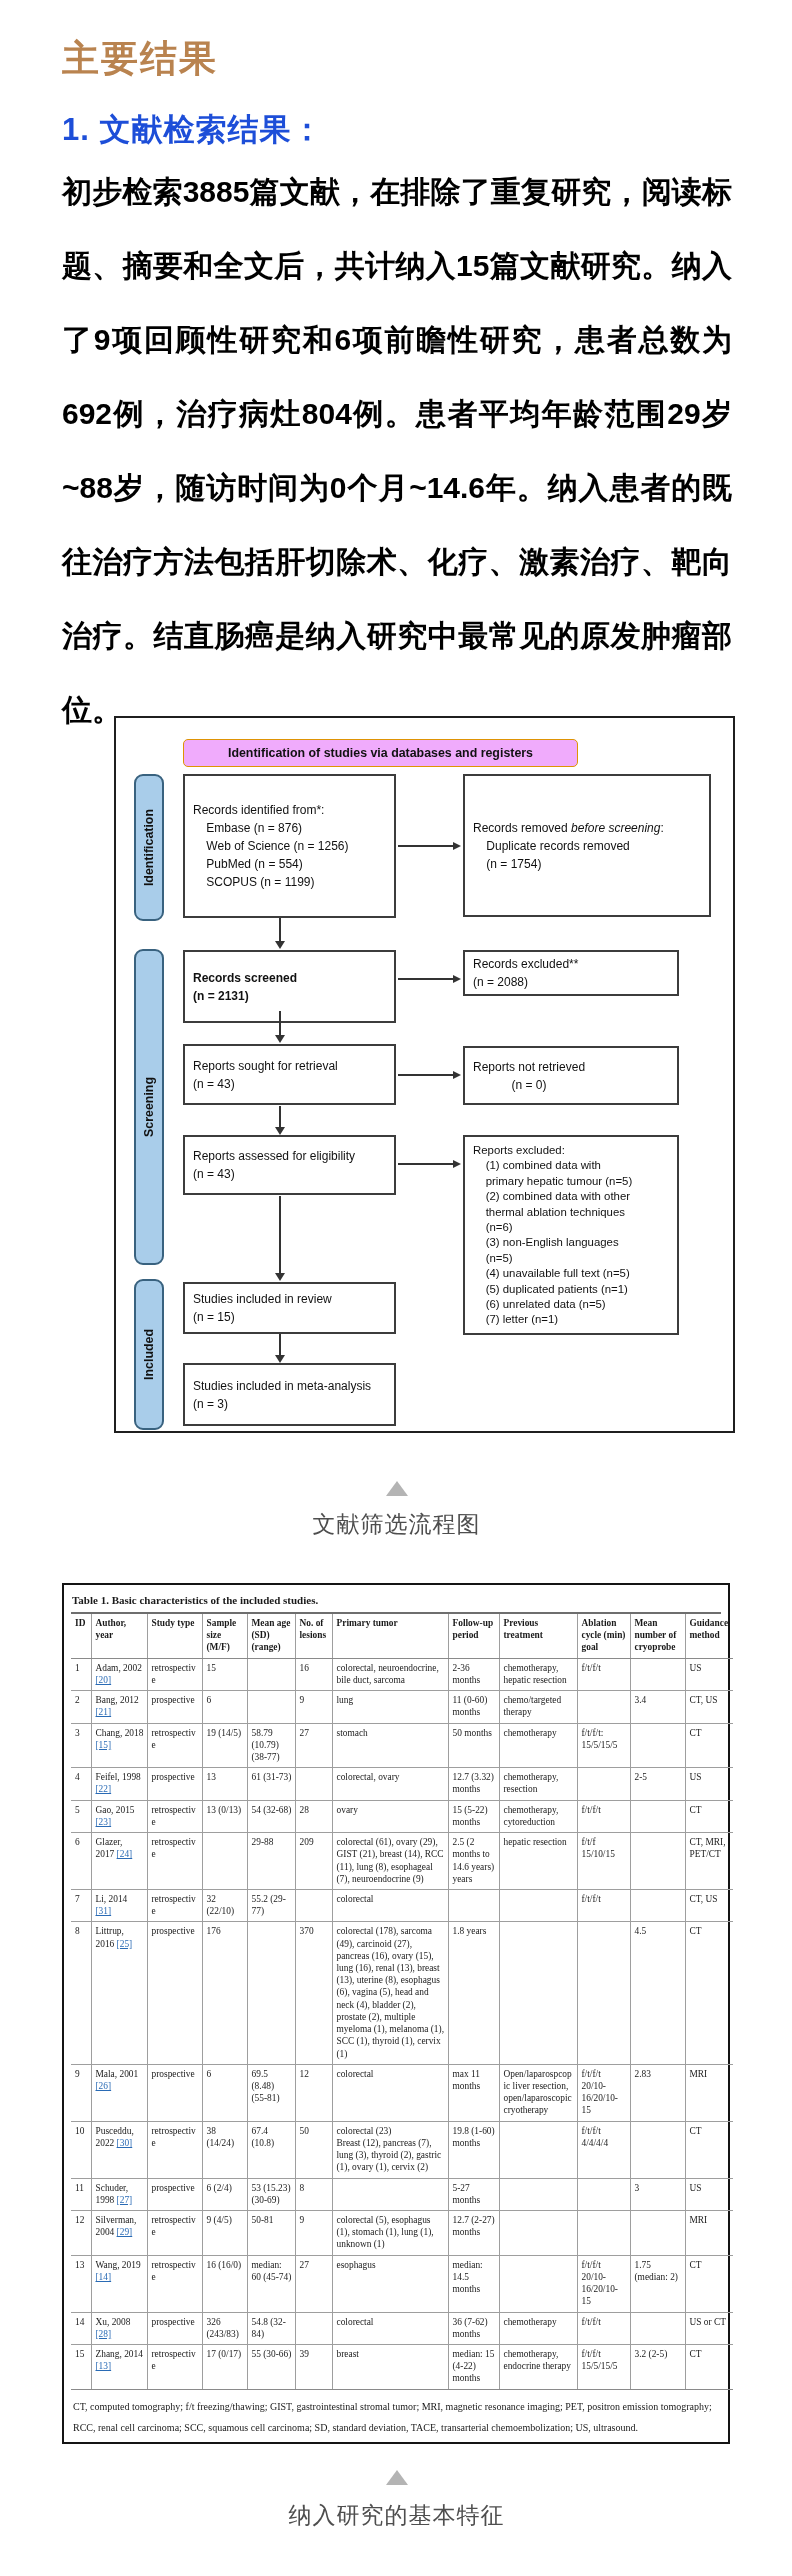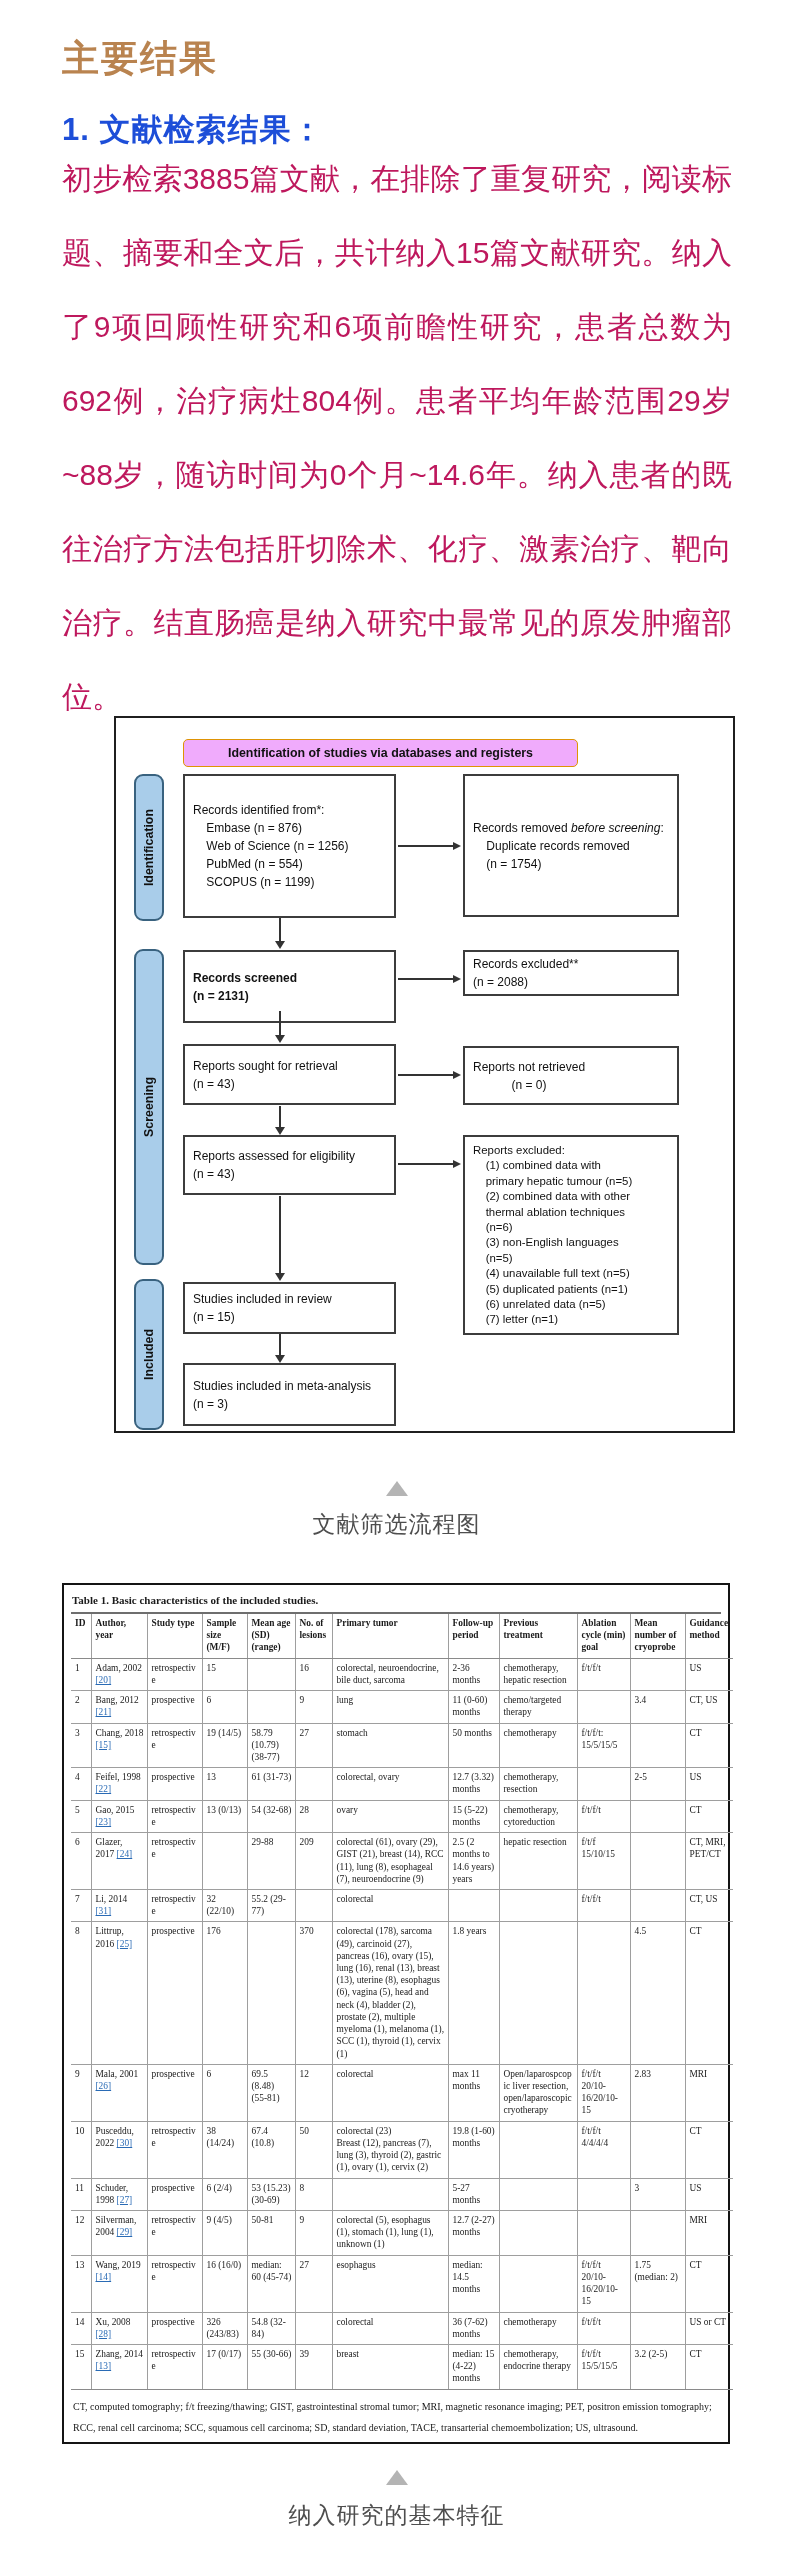--- a/index.html
+++ b/index.html
@@ -14,23 +14,23 @@
   .h1 {
     position:absolute; left:62px; top:34px;
     font-family:"Liberation Serif", serif;
     font-size:37px; font-weight:bold; color:#b9834f; letter-spacing:2px;
   }
   .h2 {
     position:absolute; left:62px; top:109px;
     font-size:31px; font-weight:bold; color:#1d4ed8; letter-spacing:1px;
   }
   .body-text {
-    position:absolute; left:62px; top:142px; width:670px;
-    font-size:30px; line-height:74px; color:#be185d;
-    text-align:justify; text-justify:inter-ideograph;
+    position:absolute; left:62px; top:155px; width:670px;
+    font-size:30px; line-height:74px; color:#000000;
+    text-align:justify; text-justify:inter-ideograph;font-weight:bold;
   }
 
   
   .fc-frame {
     position:absolute; left:114px; top:716px; width:621px; height:717px;
     border:2px solid #1f1f1f; background:#fff;
   }
   .fc-banner {
     position:absolute; left:67px; top:21px; width:395px; height:28px;
     background:#f0abfc; border:1px solid #de9404; border-radius:5px;
@@ -50,21 +50,21 @@
   .st-screening      { left:18px; top:231px; height:316px; }
   .st-included       { left:18px; top:561px; height:151px; }
 
   .fc-box {
     position:absolute; background:#fff; border:2px solid #3c3c3c;
     font-size:12px; line-height:1.5; color:#111;
     padding:6px 8px; display:flex; align-items:center;
     white-space:pre-wrap;
   }
   .bx-a1 { left:67px;  top:56px;  width:213px; height:144px; }
-  .bx-b1 { left:347px; top:56px;  width:216px; height:143px; }
+  .bx-b1 { left:347px; top:56px;  width:248px; height:143px; }
   .bx-a2 { left:67px;  top:232px; width:213px; height:73px;font-weight:bold; }
   .bx-b2 { left:347px; top:232px; width:216px; height:46px; }
   .bx-a3 { left:67px;  top:326px; width:213px; height:61px; }
   .bx-b3 { left:347px; top:328px; width:216px; height:59px;text-align:center; }
   .bx-a4 { left:67px;  top:417px; width:213px; height:60px; }
   .bx-b4 { left:347px; top:417px; width:216px; height:200px;
            align-items:flex-start; font-size:11.4px; line-height:1.35; }
   .bx-a5 { left:67px;  top:564px; width:213px; height:52px; }
   .bx-a6 { left:67px;  top:645px; width:213px; height:63px; }
   .fc-box .it { font-style:italic; }

